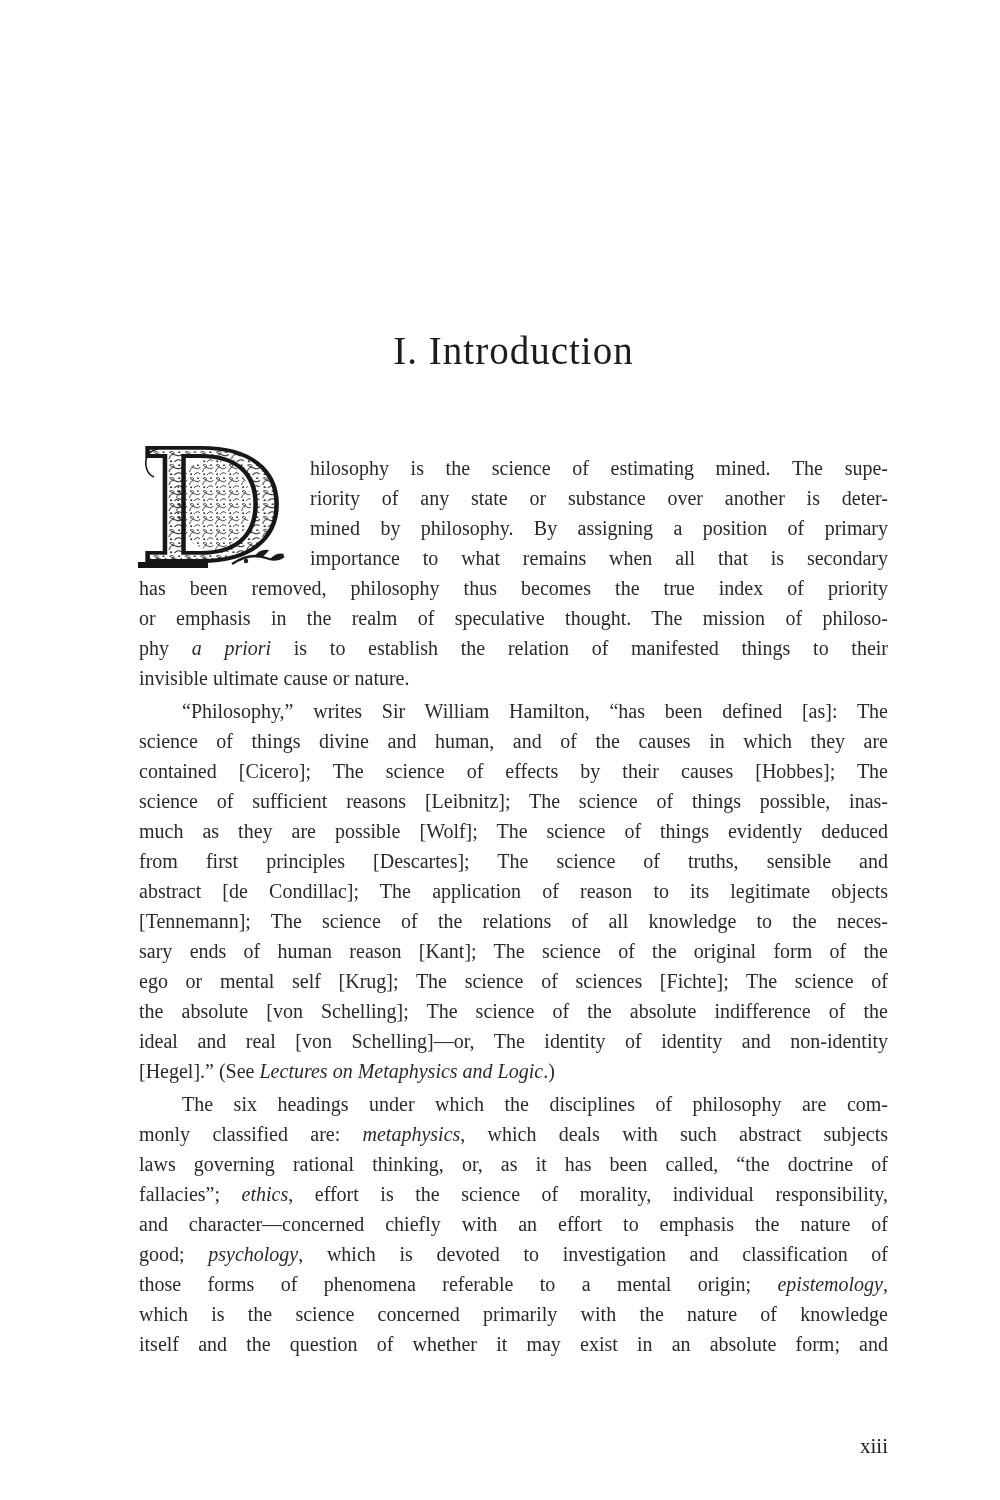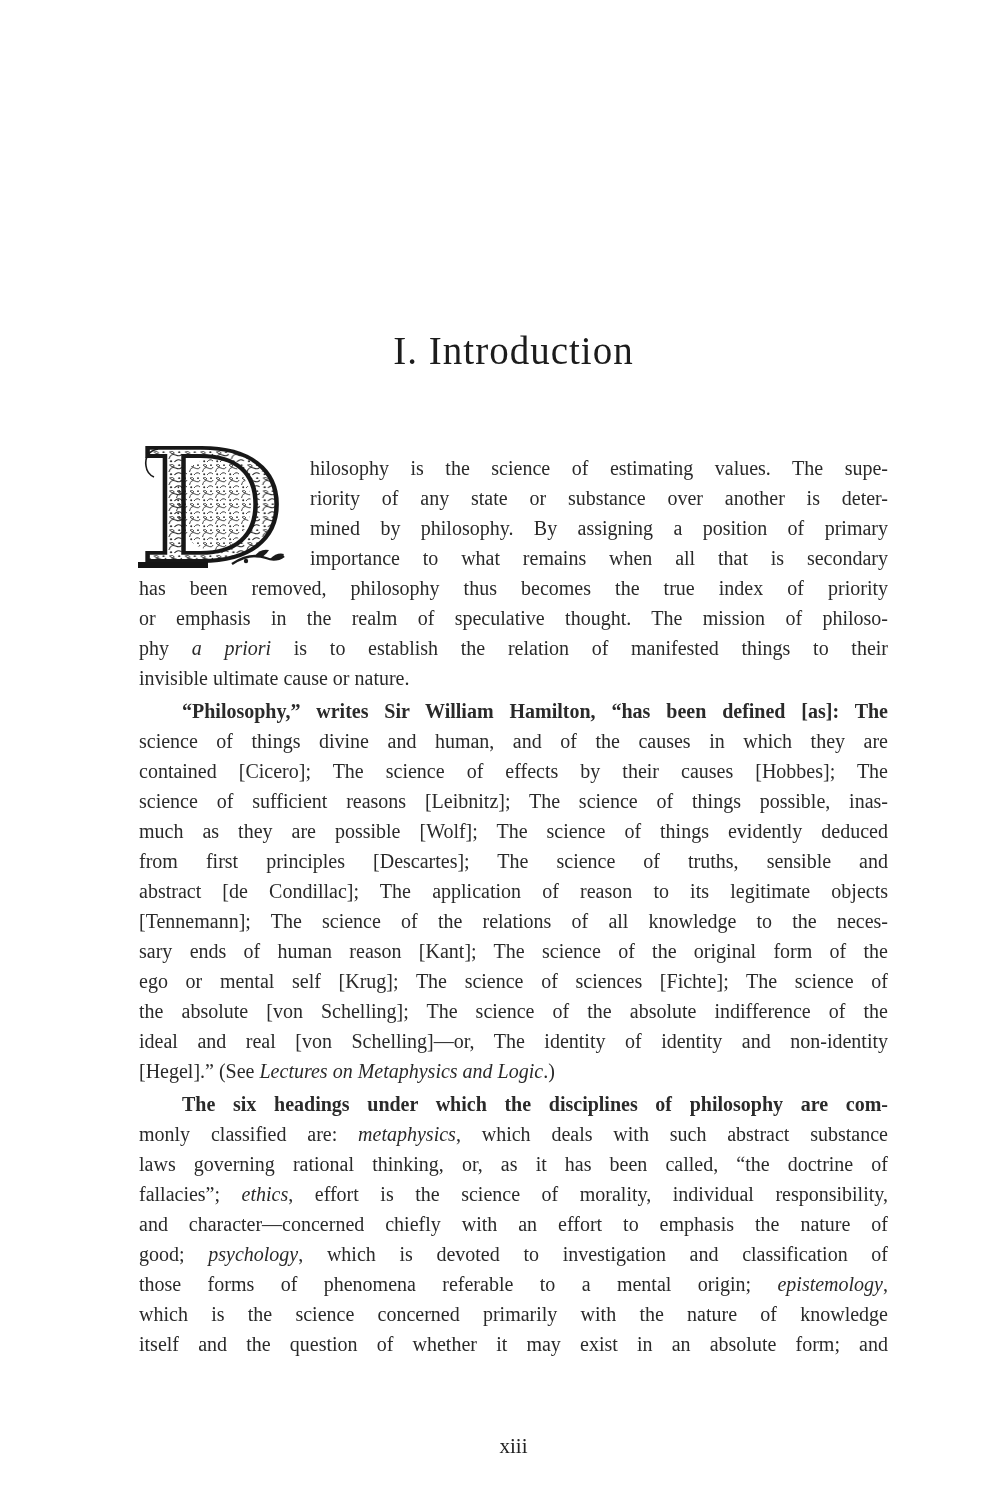--- a/index.html
+++ b/index.html
@@ -41,35 +41,35 @@
     overflow: hidden;
     white-space: nowrap;
     text-align: left;
   }
   .line.just {
     white-space: normal;
     text-align: justify;
     text-align-last: justify;
   }
   .line.beside-cap { margin-left: 171px; }
-  .line.indent { padding-left: 43px; font-weight: bold; }
+  .line.indent { padding-left: 43px; }
   .it { font-style: italic; text-align: right; }
   .drop-cap {
     position: absolute;
     left: -3px;
     top: -16px;
     width: 152px;
     height: 141px;
   }
   .page-number {
     position: absolute;
     left: 139px;
     width: 749px;
     top: 1434px;
-    text-align: center;
+    text-align: right;
     font-size: 21px;
     color: #222222;
   }
 </style>
 </head>
 <body>
 
 <div class="page">
 
   <h1 class="chapter-title">I. Introduction</h1>
@@ -98,21 +98,21 @@
 
       <g>
         <path d="M96 127 q18 -12 34 -6 q10 4 18 -2" fill="none" stroke="#1a1a1a" stroke-width="2.4"></path>
         <path d="M118 120 q6 -9 15 -7 q-5 9 -15 7" fill="#1a1a1a"></path>
         <path d="M134 122 q7 -7 14 -5 q-4 8 -14 5" fill="#1a1a1a"></path>
         <circle cx="110" cy="124" r="2.2" fill="#1a1a1a"></circle>
       </g>
     </svg>
 
   <div class="para">
-        <div class="line just beside-cap"><span>hilosophy is the science of estimating values. The supe-</span></div>
+        <div class="line just beside-cap"><span>hilosophy is the science of estimating mined. The supe-</span></div>
         <div class="line just beside-cap"><span>riority of any state or substance over another is deter-</span></div>
         <div class="line just beside-cap"><span>mined by philosophy. By assigning a position of primary</span></div>
         <div class="line just beside-cap"><span>importance to what remains when all that is secondary</span></div>
         <div class="line just"><span>has been removed, philosophy thus becomes the true index of priority</span></div>
         <div class="line just"><span>or emphasis in the realm of speculative thought. The mission of philoso-</span></div>
         <div class="line just"><span>phy </span><span class="it">a priori</span><span> is to establish the relation of manifested things to their</span></div>
         <div class="line"><span>invisible ultimate cause or nature.</span></div>
       </div>
       <div class="para">
         <div class="line just indent"><span>“Philosophy,” writes Sir William Hamilton, “has been defined [as]: The</span></div>
@@ -124,21 +124,21 @@
         <div class="line just"><span>abstract [de Condillac]; The application of reason to its legitimate objects</span></div>
         <div class="line just"><span>[Tennemann]; The science of the relations of all knowledge to the neces-</span></div>
         <div class="line just"><span>sary ends of human reason [Kant]; The science of the original form of the</span></div>
         <div class="line just"><span>ego or mental self [Krug]; The science of sciences [Fichte]; The science of</span></div>
         <div class="line just"><span>the absolute [von Schelling]; The science of the absolute indifference of the</span></div>
         <div class="line just"><span>ideal and real [von Schelling]—or, The identity of identity and non-identity</span></div>
         <div class="line"><span>[Hegel].” (See </span><span class="it">Lectures on Metaphysics and Logic</span><span>.)</span></div>
       </div>
       <div class="para">
         <div class="line just indent"><span>The six headings under which the disciplines of philosophy are com-</span></div>
-        <div class="line just"><span>monly classified are: </span><span class="it">metaphysics</span><span>, which deals with such abstract substance</span></div>
+        <div class="line just"><span>monly classified are: </span><span class="it">metaphysics</span><span>, which deals with such abstract subjects</span></div>
         <div class="line just"><span>laws governing rational thinking, or, as it has been called, “the doctrine of</span></div>
         <div class="line just"><span>fallacies”; </span><span class="it">ethics</span><span>, effort is the science of morality, individual responsibility,</span></div>
         <div class="line just"><span>and character—concerned chiefly with an effort to emphasis the nature of</span></div>
         <div class="line just"><span>good; </span><span class="it">psychology</span><span>, which is devoted to investigation and classification of</span></div>
         <div class="line just"><span>those forms of phenomena referable to a mental origin; </span><span class="it">epistemology</span><span>,</span></div>
         <div class="line just"><span>which is the science concerned primarily with the nature of knowledge</span></div>
         <div class="line just"><span>itself and the question of whether it may exist in an absolute form; and</span></div>
       </div>
     </main>
 

